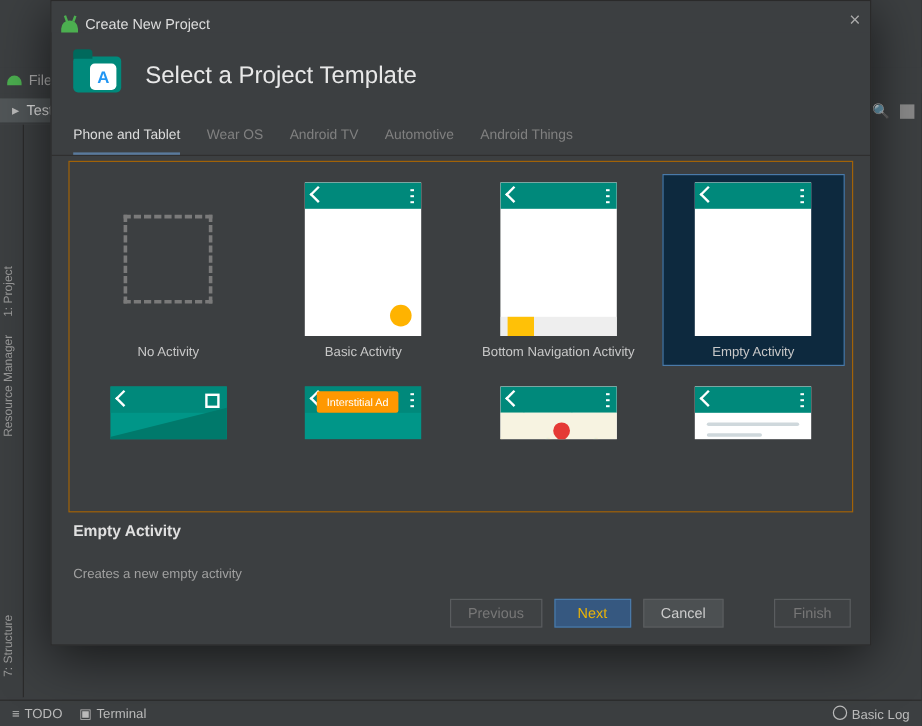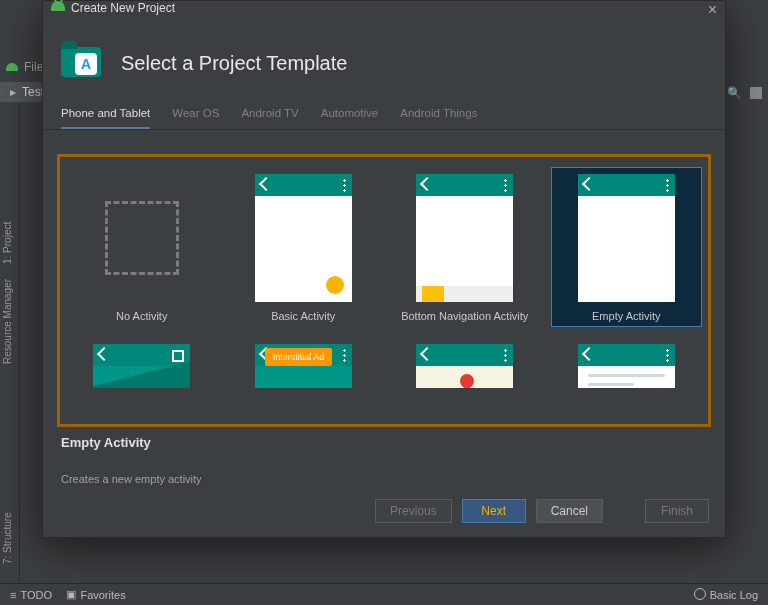--- a/index.html
+++ b/index.html
@@ -9,39 +9,39 @@
   .ide-tab { position: absolute; top: 82px; left: 0; height: 22px; background: #515658; display: flex; align-items: center; padding: 0 10px; color: #ddd; font-size: 12px; border-bottom: 2px solid #3c3f41; }
   .ide-toolbar-right { position: absolute; top: 82px; right: 6px; display: flex; gap: 8px; align-items: center; height: 22px; color: #ccc; }
   .sidebar { position: absolute; top: 104px; left: 0; width: 20px; bottom: 24px; background: #3c3f41; border-right: 1px solid #2b2b2b; }
   .sidebar .vlabel { position: absolute; left: 2px; transform: rotate(-90deg); transform-origin: left top; font-size: 10px; color: #9a9a9a; white-space: nowrap; }
   .statusbar { position: absolute; left: 0; right: 0; bottom: 0; height: 22px; background: #3c3f41; border-top: 1px solid #2b2b2b; display: flex; align-items: center; padding: 0 10px; color: #bbb; font-size: 11px; }
   .statusbar .spacer { flex: 1; }
   .evlog::before { content: ""; display: inline-block; width: 10px; height: 10px; border: 1.5px solid #bbb; border-radius: 50%; margin-right: 4px; vertical-align: -1px; }
 
   
   .dialog { position: absolute; top: 0; left: 42px; width: 684px; height: 538px; background: #3c3f41; border: 1px solid #2a2a2a; box-shadow: 0 10px 40px rgba(0,0,0,.6); display: flex; flex-direction: column; }
-  .titlebar { height: 26px; background: #3c3f41; display: flex; align-items: flex-start; padding: 0 8px; color: #ddd; font-size: 12px; }
+  .titlebar { height: 26px; background: #3c3f41; display: flex; align-items: flex-end; padding: 0 8px; color: #ddd; font-size: 12px; }
   .titlebar .android-logo { width: 14px; height: 10px; background: #4caf50; border-radius: 7px 7px 0 0; position: relative; margin-right: 6px; }
   .titlebar .android-logo::before, .titlebar .android-logo::after { content: ""; position: absolute; top: -4px; width: 1.5px; height: 5px; background: #4caf50; }
   .titlebar .android-logo::before { left: 3px; transform: rotate(-20deg);} 
   .titlebar .android-logo::after { right: 3px; transform: rotate(20deg);} 
   .titlebar .close { margin-left: auto; color: #aaa; font-size: 16px; cursor: pointer; }
 
   .header { display: flex; align-items: center; gap: 16px; padding: 14px 18px 22px; }
   .header .studio-icon { width: 44px; height: 44px; position: relative; }
   .studio-icon .folder { position: absolute; left: 0; top: 6px; width: 40px; height: 30px; background: #00897b; border-radius: 4px; }
   .studio-icon .folder::before { content:""; position:absolute; left:0; top:-6px; width:16px; height:8px; background:#00695c; border-radius:3px 3px 0 0; }
   .studio-icon .compass { position: absolute; left: 14px; top: 12px; width: 22px; height: 22px; background: #fff; border-radius: 4px; display:flex; align-items:center; justify-content:center; font-weight:bold; color:#2196f3; font-size:14px; }
   .header h1 { color: #e8e8e8; font-weight: 400; font-size: 20px; }
 
   .tabs { display: flex; gap: 22px; padding: 0 18px; border-bottom: 1px solid #2f2f2f; }
   .tab { padding: 0 0 8px; font-size: 11.5px; color: #808080; cursor: pointer; border-bottom: 2px solid transparent; }
   .tab.active { color: #dcdcdc; border-bottom-color: #5a7a9c; }
 
-  .gallery-wrap { flex: 1; position: relative; overflow: hidden; margin: 24px 14px 0; border: 3px solid #a16207; }
+  .gallery-wrap { flex: 1; position: relative; overflow: hidden; margin: 4px 14px 0; border: 1px solid #a16207; }
   .gallery { padding: 10px 6px 0; display: grid; grid-template-columns: repeat(4, 1fr); gap: 4px 10px; }
   .cell { display: flex; flex-direction: column; align-items: center; padding: 6px 4px 2px; border: 1px solid transparent; }
   .cell.selected { background: #0d293e; border: 1px solid #4a7aa8; }
   .thumb { width: 97px; height: 128px; background: #fff; position: relative; overflow: hidden; }
   .cell .label { margin-top: 8px; font-size: 11px; color: #c8c8c8; text-align: center; height: 14px; }
 
   
   .thumb.none { background: transparent; display:flex; align-items:center; justify-content:center; }
   .thumb.none .dashed { width: 74px; height: 74px; border: 3px dashed #7a7a7a; }
   .tb-appbar { position:absolute; top:0; left:0; right:0; height:22px; background:#00897b; }
@@ -98,21 +98,21 @@
     <span class="vlabel" style="top:160px">1: Project</span>
     <span class="vlabel" style="top:260px">Resource Manager</span>
     <span class="vlabel" style="top:460px">7: Structure</span>
     <span class="vlabel" style="top:540px">2: Favorites</span>
   </div>
   <div class="statusbar">
     <span style="margin-right:4px">≡</span>
     <span>TODO</span>
     <span style="width:14px"></span>
     <span style="margin-right:4px">▣</span>
-    <span>Favorites</span>
+    <span>Terminal</span>
     <span class="spacer"></span>
     <span class="evlog">Basic Log</span>
   </div>
 </div>
 
 <div class="dialog">
   <div class="titlebar">
     <span class="android-logo"></span>
     <span>Create New Project</span>
     <span class="close">×</span>

